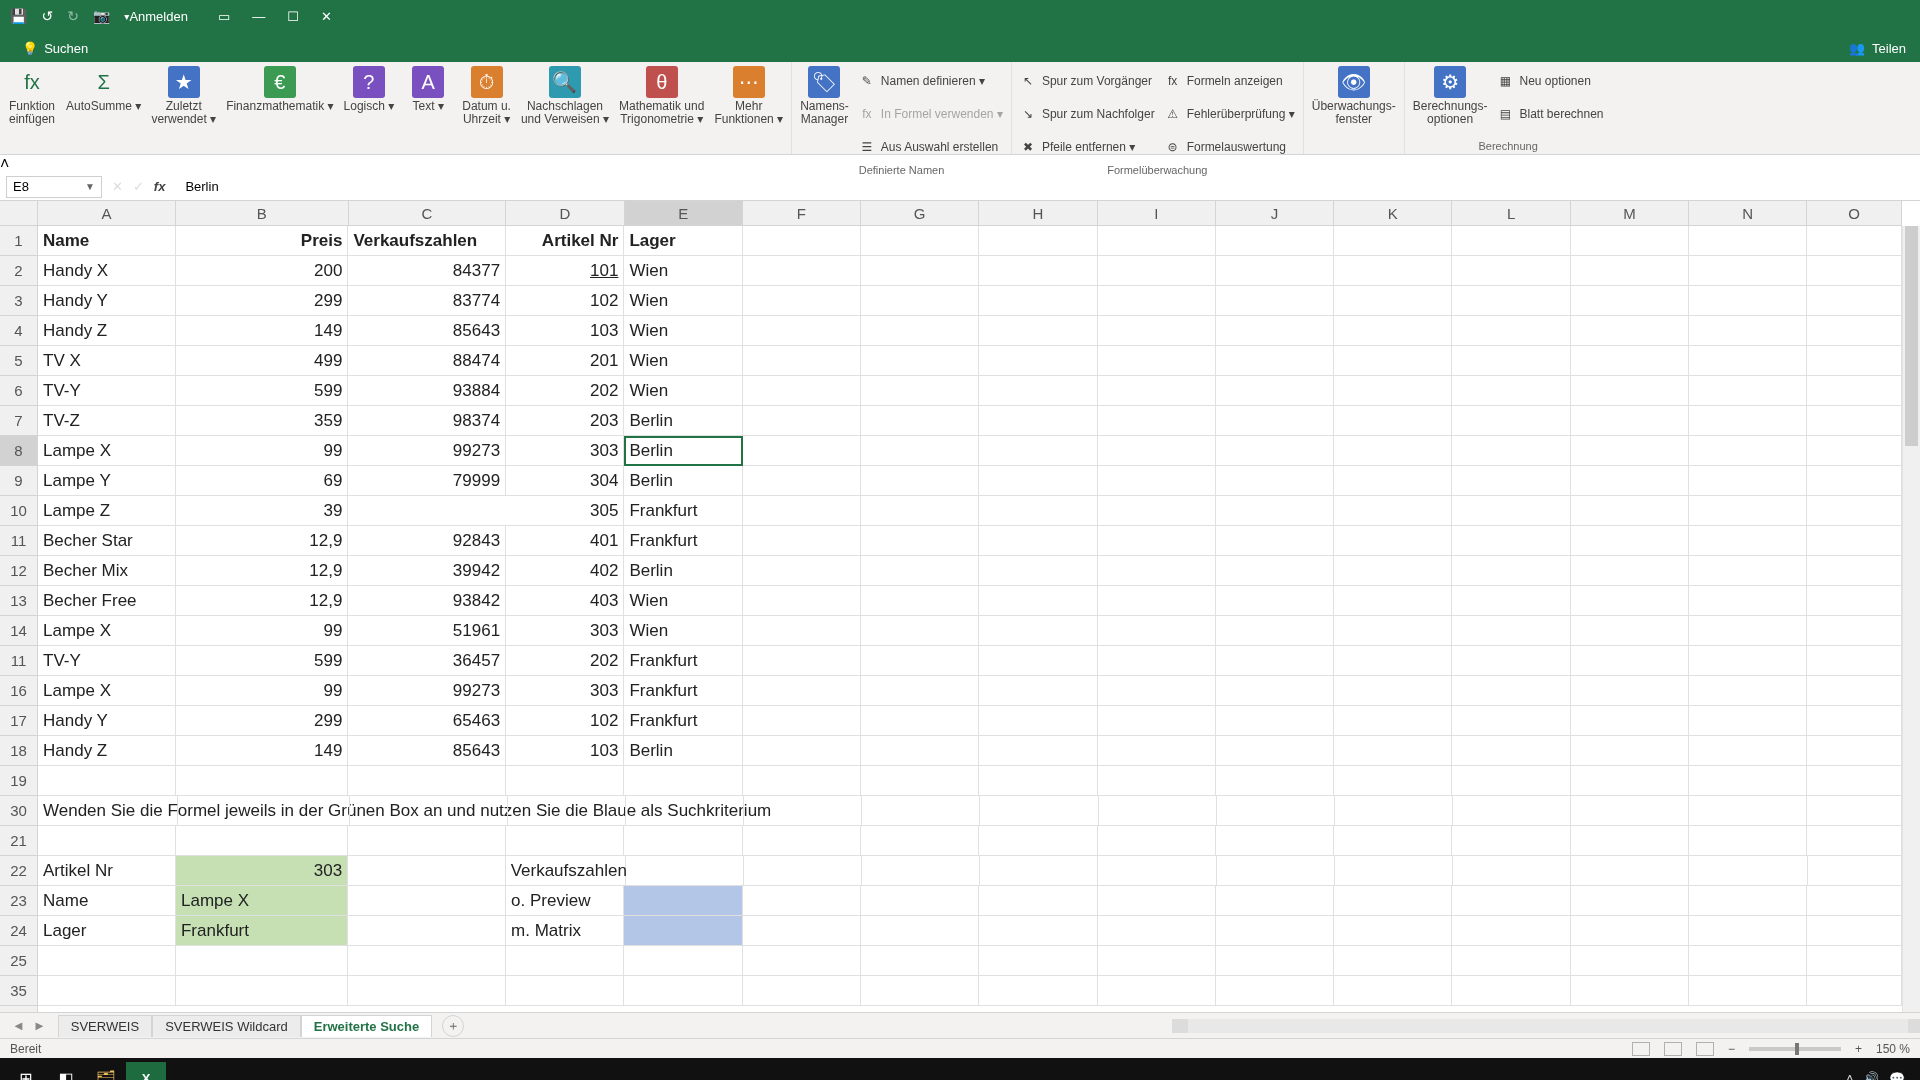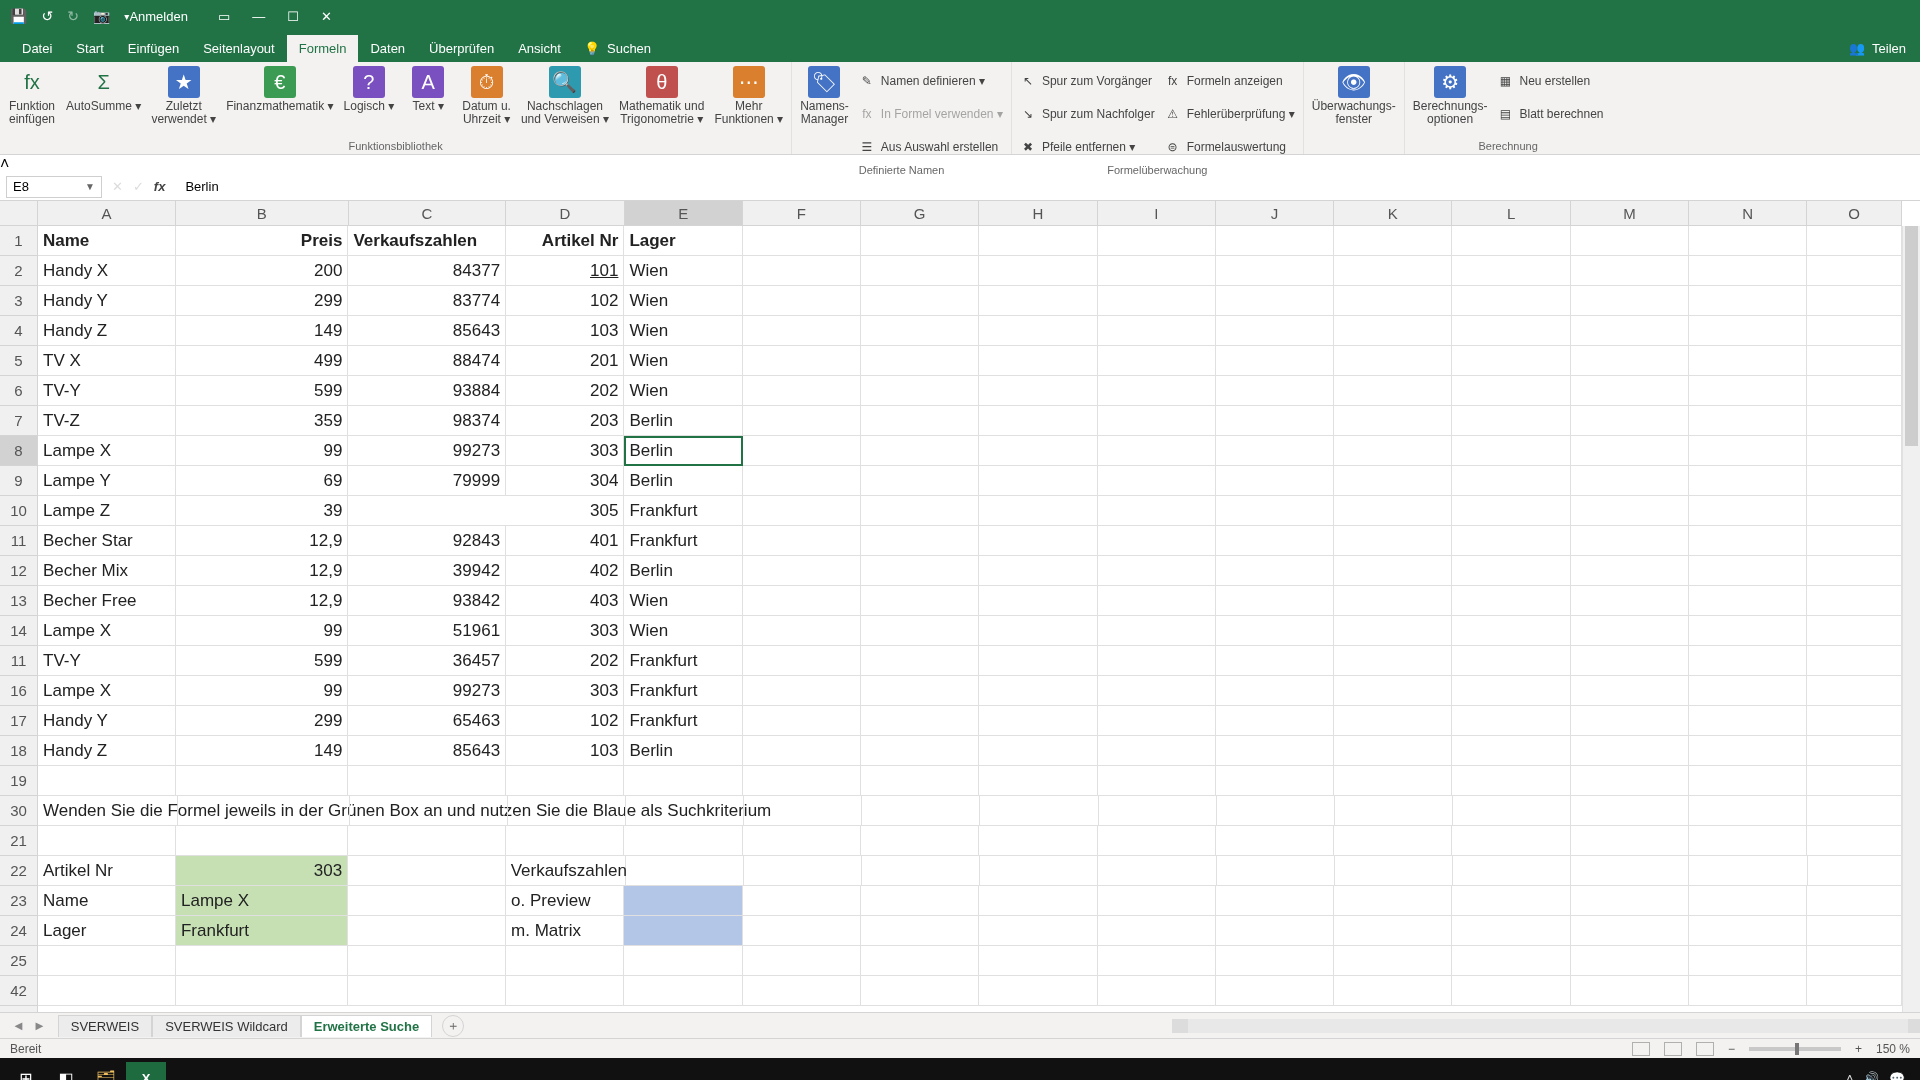--- a/index.html
+++ b/index.html
@@ -115,30 +115,20 @@
   <div class="win-controls">
     <span>▭</span>
     <span>―</span>
     <span>☐</span>
     <span>✕</span>
   </div>
 </div>
 
 
 <div class="menurow">
-  <div id="menutabs" style="display: flex;">
-      <div class="tab">Datei</div>
-      <div class="tab">Start</div>
-      <div class="tab">Einfügen</div>
-      <div class="tab">Seitenlayout</div>
-      <div class="tab active">Formeln</div>
-      <div class="tab">Daten</div>
-      <div class="tab">Überprüfen</div>
-      <div class="tab">Ansicht</div>
-    </div>
   <div class="search">
     <span>💡</span>
     <span>Suchen</span>
   </div>
   <div class="spacer"></div>
   <div class="share">
     <span>👥</span>
     <span>Teilen</span>
   </div>
 </div>
@@ -187,21 +177,20 @@
           <div class="icon ic-red">θ</div>
           <div style="white-space: pre-line;">Mathematik und
 Trigonometrie ▾</div>
         </div>
         <div class="btn">
           <div class="icon ic-orange">⋯</div>
           <div style="white-space: pre-line;">Mehr
 Funktionen ▾</div>
         </div>
       </div>
-    <div class="grouplabel">Funktionsbibliothek</div>
   </div>
   <div class="group">
     <div class="items">
       <div class="btn">
         <div class="icon ic-blue">🏷</div>
         <div style="white-space:pre-line">Namens-
 Manager</div>
       </div>
       <div class="vlist" id="names-rows">
           <div class="row">
@@ -266,21 +255,21 @@
   <div class="group" style="border-right:none">
     <div class="items">
       <div class="btn">
         <div class="icon ic-blue">⚙</div>
         <div style="white-space:pre-line">Berechnungs-
 optionen</div>
       </div>
       <div class="vlist" id="calc-rows">
           <div class="row">
             <span class="i">▦</span>
-            <span>Neu erstellen</span>
+            <span>Neu optionen</span>
           </div>
           <div class="row">
             <span class="i">▤</span>
             <span>Blatt berechnen</span>
           </div>
         </div>
     </div>
     <div class="grouplabel">Berechnung</div>
   </div>
 </div>
@@ -339,21 +328,21 @@
       <div class="rh">16</div>
       <div class="rh">17</div>
       <div class="rh">18</div>
       <div class="rh">19</div>
       <div class="rh">30</div>
       <div class="rh">21</div>
       <div class="rh">22</div>
       <div class="rh">23</div>
       <div class="rh">24</div>
       <div class="rh">25</div>
-      <div class="rh">42</div>
+      <div class="rh">35</div>
     </div>
   <div class="cells" id="cells">
       <div class="row">
         <div class="cell header" style="width: 140px;">Name</div>
         <div class="cell header num" style="width: 175px;">Preis</div>
         <div class="cell header" style="width: 160px;">Verkaufszahlen</div>
         <div class="cell header num" style="width: 120px;">Artikel Nr</div>
         <div class="cell header" style="width: 120px;">Lager</div>
         <div class="cell" style="width: 120px;"></div>
         <div class="cell" style="width: 120px;"></div>

